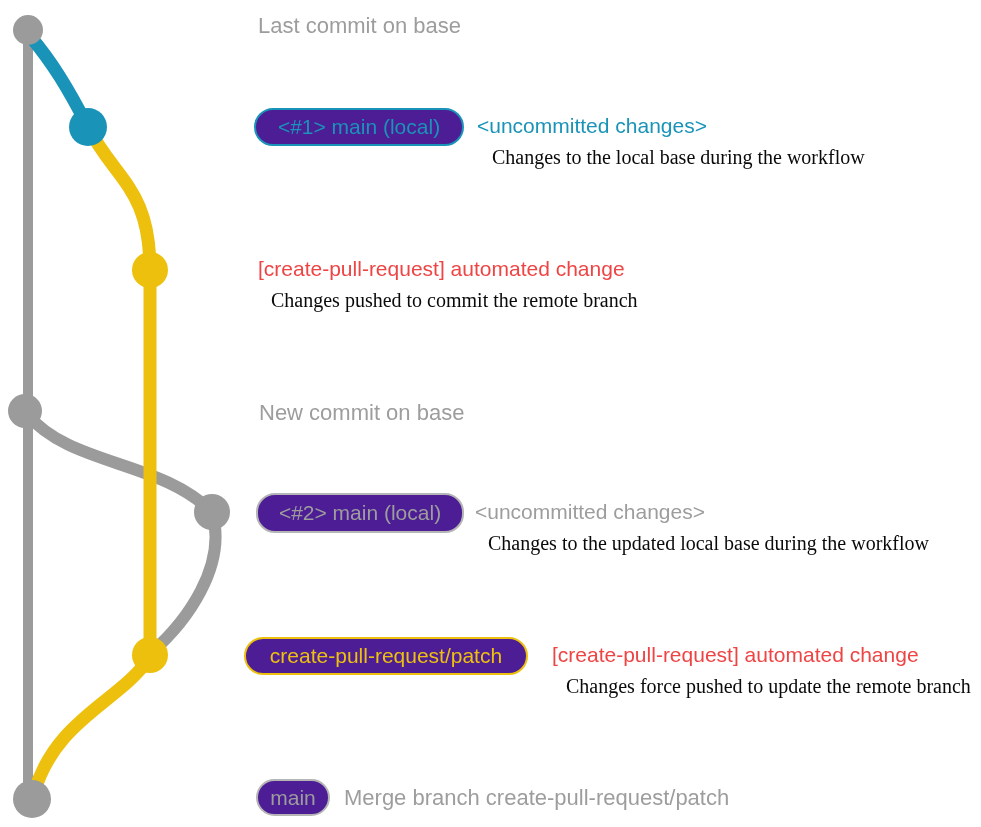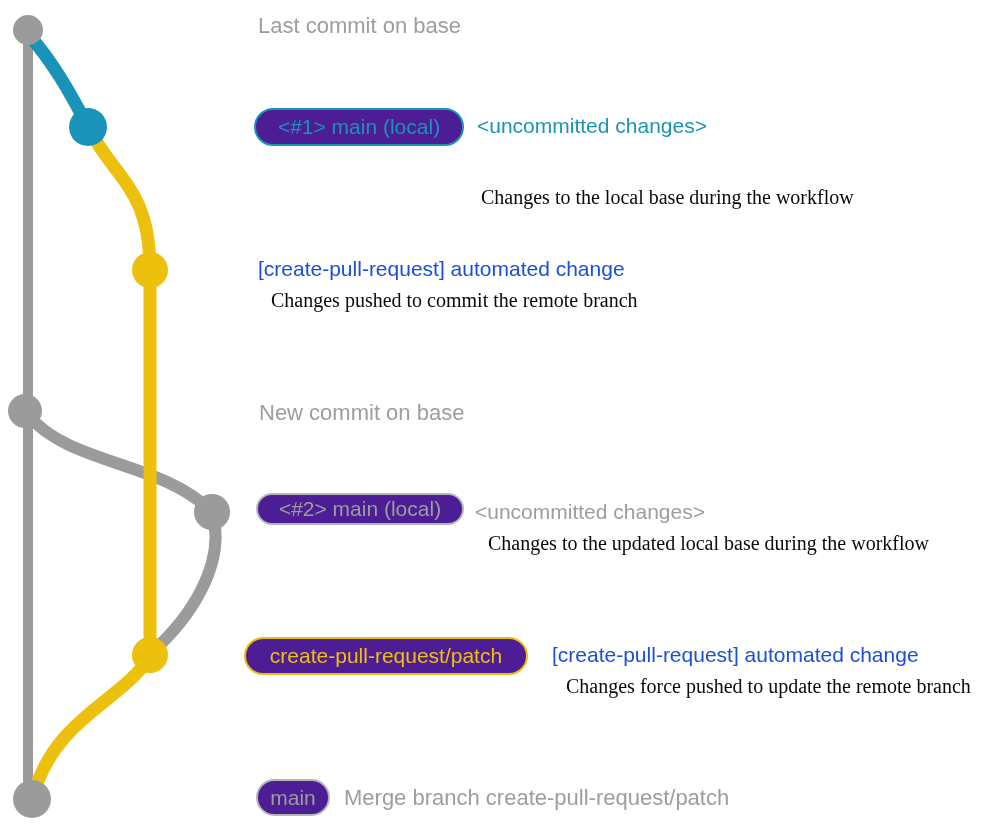--- a/index.html
+++ b/index.html
@@ -10,21 +10,21 @@
     font-family:"Liberation Sans",sans-serif;
     background:#ffffff;
     padding-left:32px;
   }
   #graph-svg{position:absolute;left:0;top:0;}
   .txt{position:absolute;white-space:nowrap;line-height:1.15;}
   .sans{font-family:"Liberation Sans",sans-serif;font-size:21px;}
   .sans-lg{font-family:"Liberation Sans",sans-serif;font-size:22px;}
   .serif{font-family:"Liberation Serif",serif;font-size:20px;color:#0a0a0a;}
   .c-blue{color:#1a93b8;}
-  .c-yellow{color:#1d4ed8;}
+  .c-yellow{color:#ef4444;}
   .c-gray{color:#9d9d9d;}
   .badge{
     position:absolute;
     box-sizing:border-box;
     border:2px solid;
     border-radius:19px;
     display:flex;align-items:center;justify-content:center;
     font-size:21px;
     background:#4c1d95;
   }
@@ -59,28 +59,28 @@
     <circle cx="25" cy="411" r="17" fill="#9b9b9b"></circle>
     <circle cx="212" cy="512" r="18" fill="#9b9b9b"></circle>
     <circle cx="150" cy="655" r="18" fill="#edc00e"></circle>
     <circle cx="32" cy="799" r="19" fill="#9b9b9b"></circle>
   </svg>
 
   <div class="txt sans-lg c-gray" style="left:258px;top:13px;">Last commit on base</div>
 
   <div class="badge b-blue" style="left:254px;top:108px;width:210px;height:38px;">&lt;#1&gt; main (local)</div>
   <div class="txt sans c-blue" style="left:477px;top:114px;">&lt;uncommitted changes&gt;</div>
-  <div class="txt serif" style="left:481px;top:146px;margin-top:40px;">Changes to the local base during the workflow</div>
+  <div class="txt serif" style="left:492px;top:146px;">Changes to the local base during the workflow</div>
 
   <div class="txt sans c-yellow" style="left:258px;top:257px;">[create-pull-request] automated change</div>
   <div class="txt serif" style="left:271px;top:289px;">Changes pushed to commit the remote branch</div>
 
   <div class="txt sans-lg c-gray" style="left:259px;top:400px;">New commit on base</div>
 
-  <div class="badge b-gray" style="left:256px;top:493px;width:208px;height:32px;">&lt;#2&gt; main (local)</div>
+  <div class="badge b-gray" style="left:256px;top:493px;width:208px;height:40px;">&lt;#2&gt; main (local)</div>
   <div class="txt sans c-gray" style="left:475px;top:500px;">&lt;uncommitted changes&gt;</div>
   <div class="txt serif" style="left:488px;top:532px;">Changes to the updated local base during the workflow</div>
 
   <div class="badge b-yellow" style="left:244px;top:637px;width:284px;height:38px;">create-pull-request/patch</div>
   <div class="txt sans c-yellow" style="left:552px;top:643px;">[create-pull-request] automated change</div>
   <div class="txt serif" style="left:566px;top:675px;text-align:right;">Changes force pushed to update the remote branch</div>
 
   <div class="badge b-gray" style="left:256px;top:779px;width:74px;height:37px;">main</div>
   <div class="txt sans-lg c-gray" style="left:344px;top:785px;">Merge branch create-pull-request/patch</div>
 

